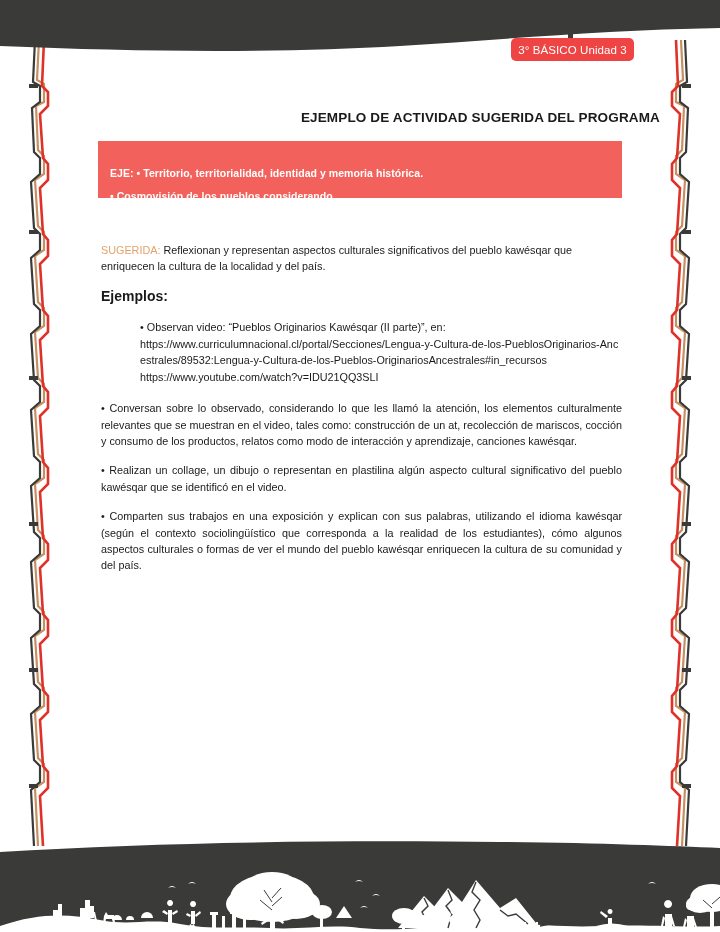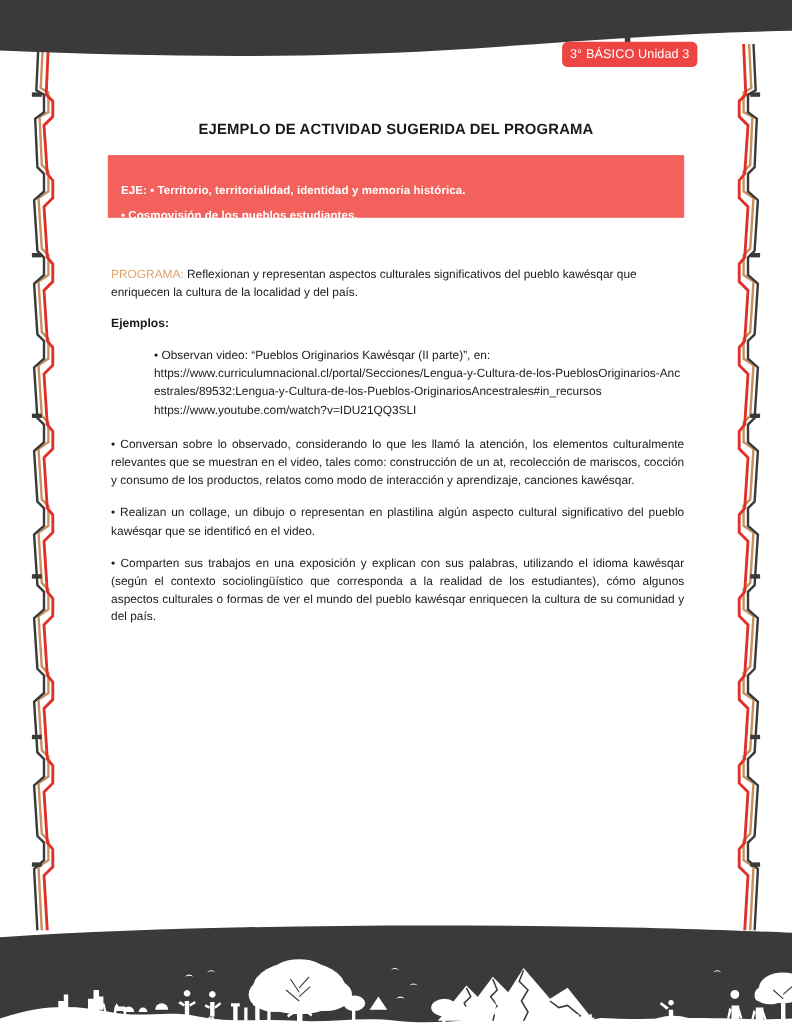--- a/index.html
+++ b/index.html
@@ -87,21 +87,21 @@
     top: 0;
     width: 720px;
     z-index: 2;
   }
 
   .doc-title {
     position: absolute;
     left: 60px;
     top: 110px;
     width: 600px;
-    text-align: center;
+    text-align: right;
     font-size: 13.5px;
     font-weight: bold;
     color: #1a1a1a;
     letter-spacing: .15px;
   }
 
   .eje-banner {
     position: absolute;
     left: 98px;
     top: 141px;
@@ -132,21 +132,21 @@
     color: #1a1a1a;
     margin-bottom: 13px;
   }
   .para.justify { text-align: justify; }
 
   .activity-label {
     color: #E3A269;
   }
 
   .ejemplos-head {
-    font-size: 11px;
+    font-size: 14px;
     font-weight: bold;
     color: #1a1a1a;
     margin-bottom: 15px;
     margin-top: 4px;
   }
 
   .link-block {
     font-size: 10.8px;
     line-height: 1.56;
     color: #1a1a1a;
@@ -204,26 +204,26 @@
       </g>
     </svg>
   </div>
 
   <div class="content">
 
     <div class="doc-title">EJEMPLO DE ACTIVIDAD SUGERIDA DEL PROGRAMA</div>
 
     <div class="eje-banner">
       <div class="eje-line">EJE: • Territorio, territorialidad, identidad y memoria histórica.</div>
-      <div class="eje-line">• Cosmovisión de los pueblos estudiantes.</div>
+      <div class="eje-line">• Cosmovisión de los pueblos considerando.</div>
     </div>
 
     <div class="body-area">
 
-      <div class="para"><span class="activity-label">PROGRAMA:</span><span> Reflexionan y representan aspectos culturales significativos del pueblo kawésqar que enriquecen la cultura de la localidad y del país.</span></div>
+      <div class="para"><span class="activity-label">SUGERIDA:</span><span> Reflexionan y representan aspectos culturales significativos del pueblo kawésqar que enriquecen la cultura de la localidad y del país.</span></div>
 
       <div class="ejemplos-head">Ejemplos:</div>
 
       <div class="link-block">
         <span class="lead">• Observan video: “Pueblos Originarios Kawésqar (II parte)”, en:</span>
         <span>https://www.curriculumnacional.cl/portal/Secciones/Lengua-y-Cultura-de-los-PueblosOriginarios-Ancestrales/89532:Lengua-y-Cultura-de-los-Pueblos-OriginariosAncestrales#in_recursos</span>
         <span>https://www.youtube.com/watch?v=IDU21QQ3SLI</span>
       </div>
 
       <div class="para justify">• Conversan sobre lo observado, considerando lo que les llamó la atención, los elementos culturalmente relevantes que se muestran en el video, tales como: construcción de un at, recolección de mariscos, cocción y consumo de los productos, relatos como modo de interacción y aprendizaje, canciones kawésqar.</div>

